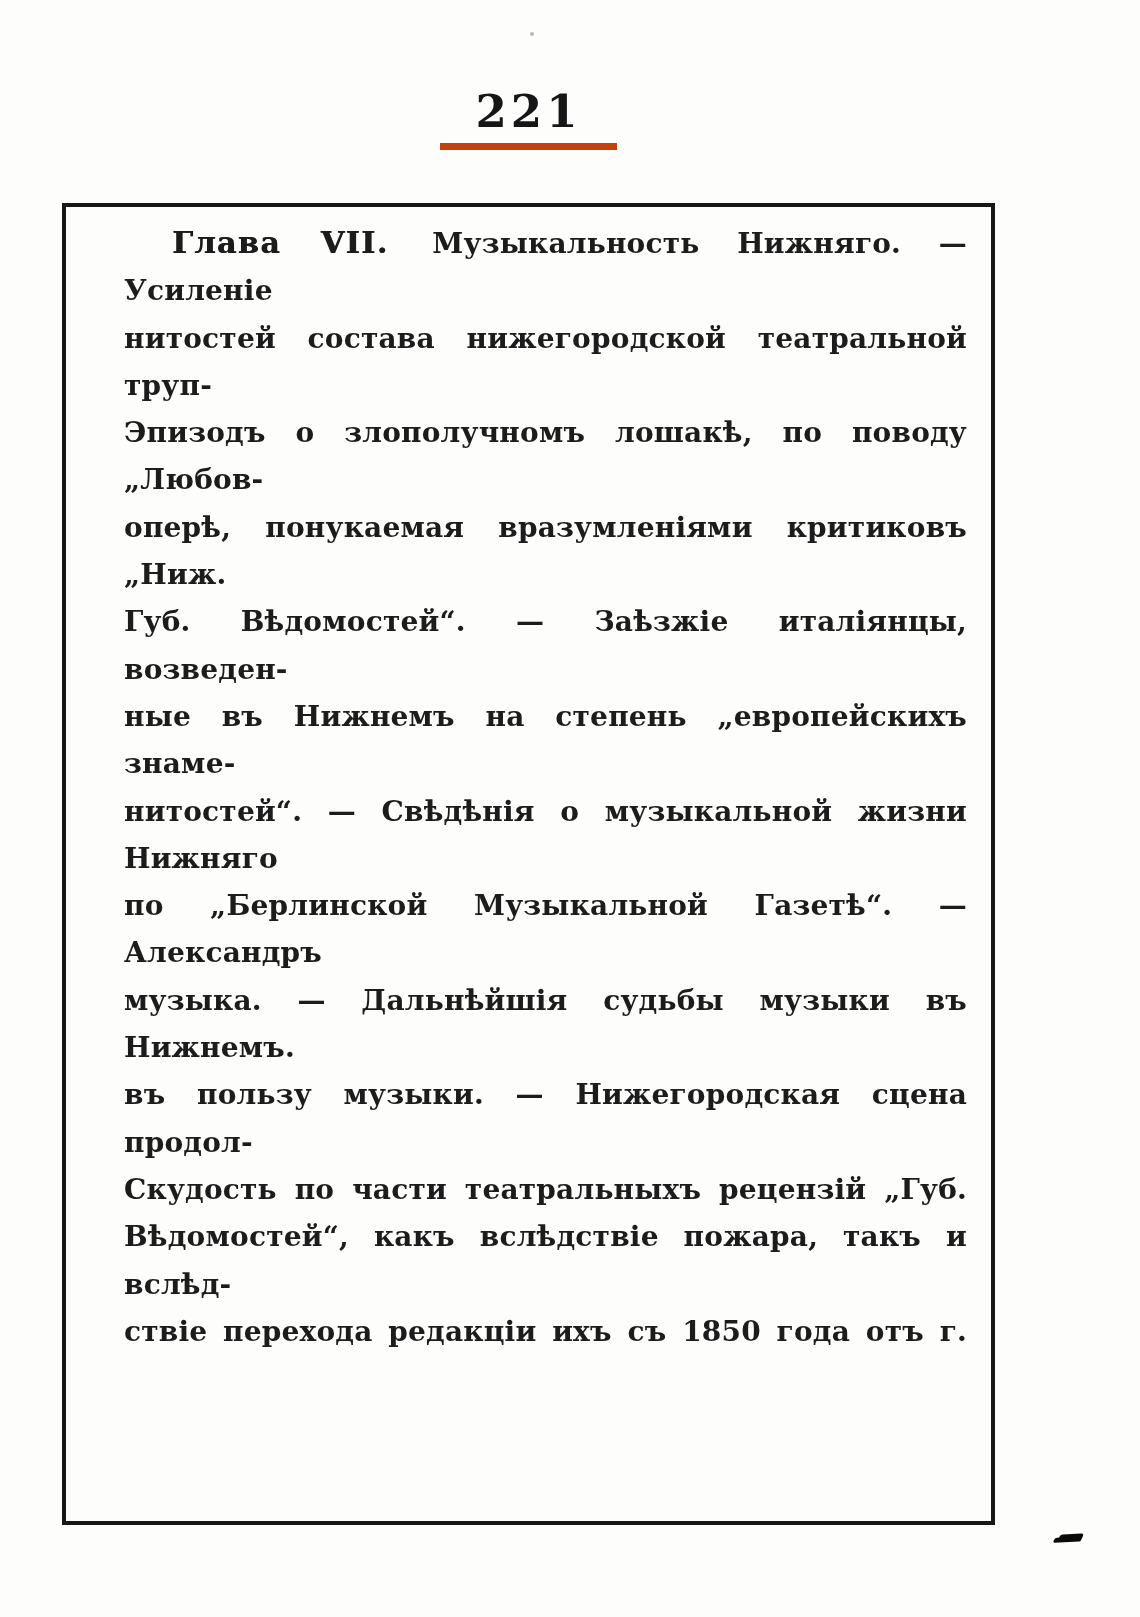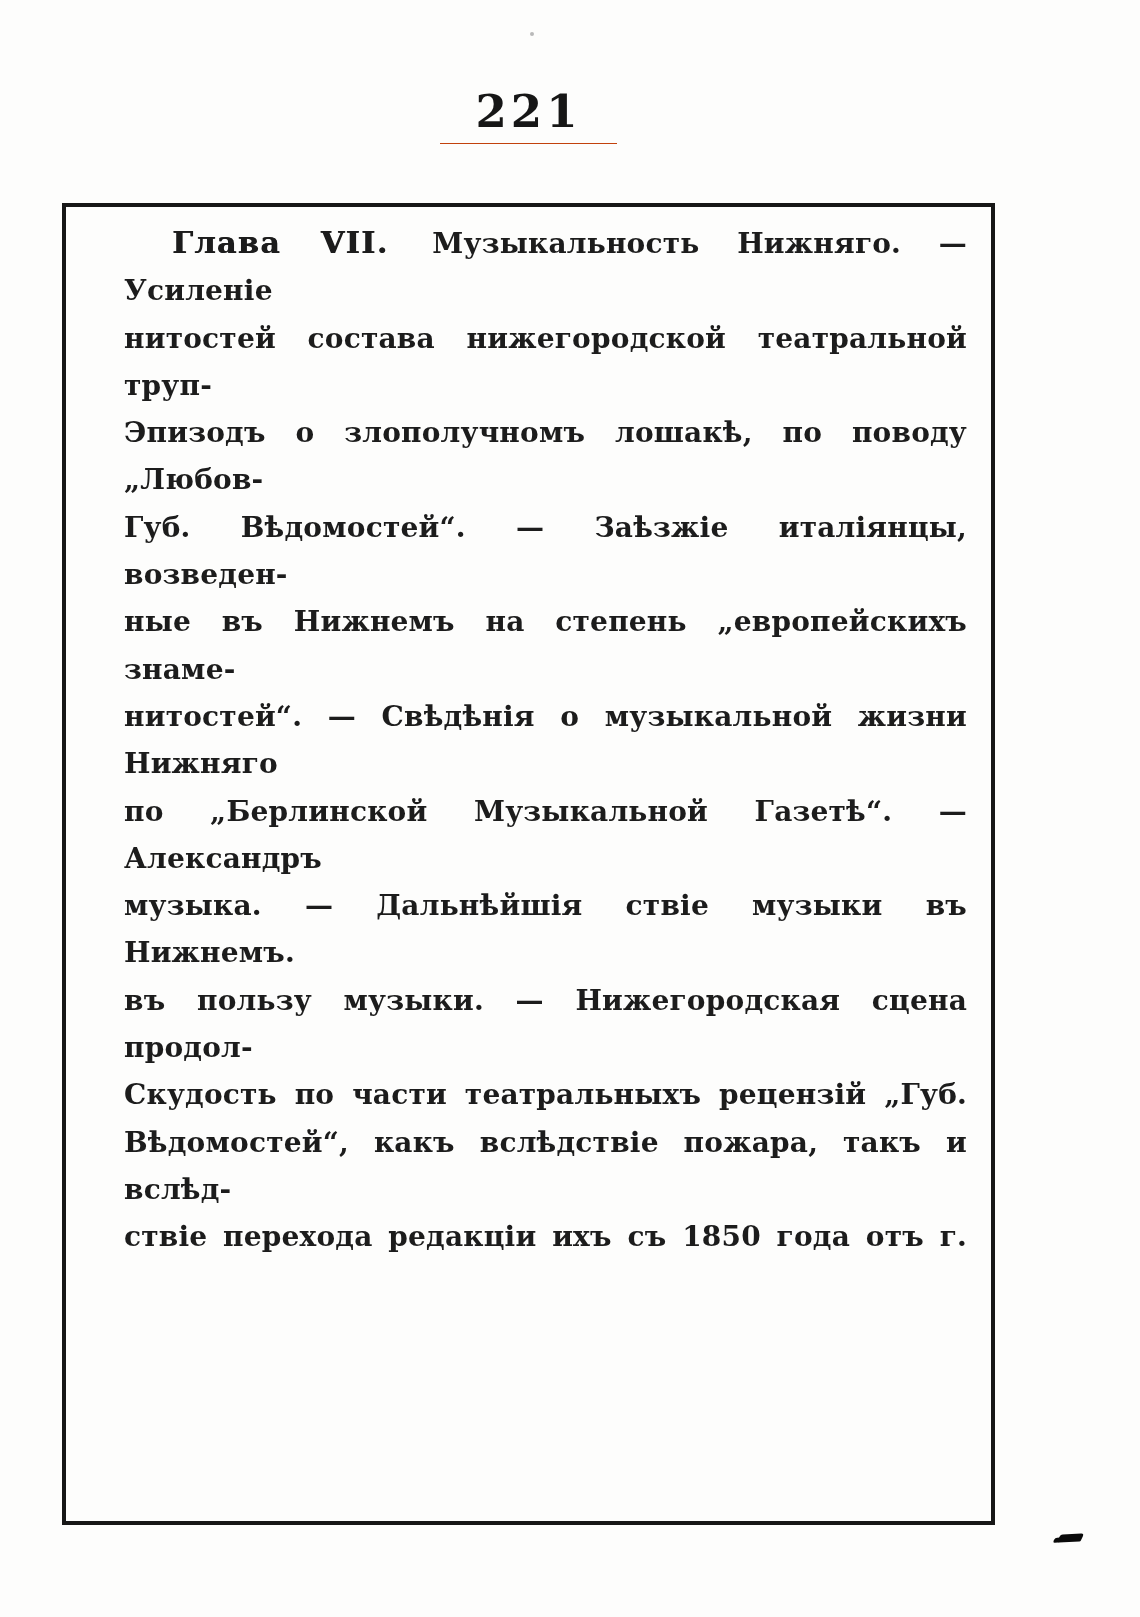--- a/index.html
+++ b/index.html
@@ -27,21 +27,21 @@
     width: 933px;
     text-align: center;
   }
   .page-number {
     display: inline-block;
     font-size: 45px;
     font-weight: bold;
     letter-spacing: 4px;
     color: #161616;
     padding: 0 36px 8px 36px;
-    border-bottom: 1px solid #c2410c;
+    border-bottom: 7px solid #c2410c;
     line-height: 1.05;
   }
   
   .summary-box {
     position: absolute;
     left: 62px;
     top: 203px;
     width: 933px;
     height: 1322px;
     box-sizing: border-box;
@@ -109,25 +109,26 @@
 
   <div class="page-number-wrap">
     <span class="page-number">221</span>
   </div>
 
   <div class="summary-box">
       <div class="chapter">
         <div class="line first"><span class="chapter-heading">Глава VII.</span> Музыкальность Нижняго. — Усиленіе</div>
         <div class="line">нитостей состава нижегородской театральной труп-</div>
         <div class="line">Эпизодъ о злополучномъ лошакѣ, по поводу „Любов-</div>
+        <div class="line">оперѣ, понукаемая вразумленіями критиковъ „Ниж.</div>
         <div class="line">Губ. Вѣдомостей“. — Заѣзжіе италіянцы, возведен-</div>
         <div class="line">ные въ Нижнемъ на степень „европейскихъ знаме-</div>
         <div class="line">нитостей“. — Свѣдѣнія о музыкальной жизни Нижняго</div>
         <div class="line">по „Берлинской Музыкальной Газетѣ“. — Александръ</div>
-        <div class="line">музыка. — Дальнѣйшія ствіе музыки въ Нижнемъ.</div>
+        <div class="line">музыка. — Дальнѣйшія судьбы музыки въ Нижнемъ.</div>
       </div>
       <div class="chapter">
         <div class="line">въ пользу музыки. — Нижегородская сцена продол-</div>
         <div class="line">Скудость по части театральныхъ рецензій „Губ.</div>
         <div class="line">Вѣдомостей“, какъ вслѣдствіе пожара, такъ и вслѣд-</div>
         <div class="line">ствіе перехода редакціи ихъ съ 1850 года отъ г.</div>
       </div>
     </div>
 
   <div class="speck"></div>

